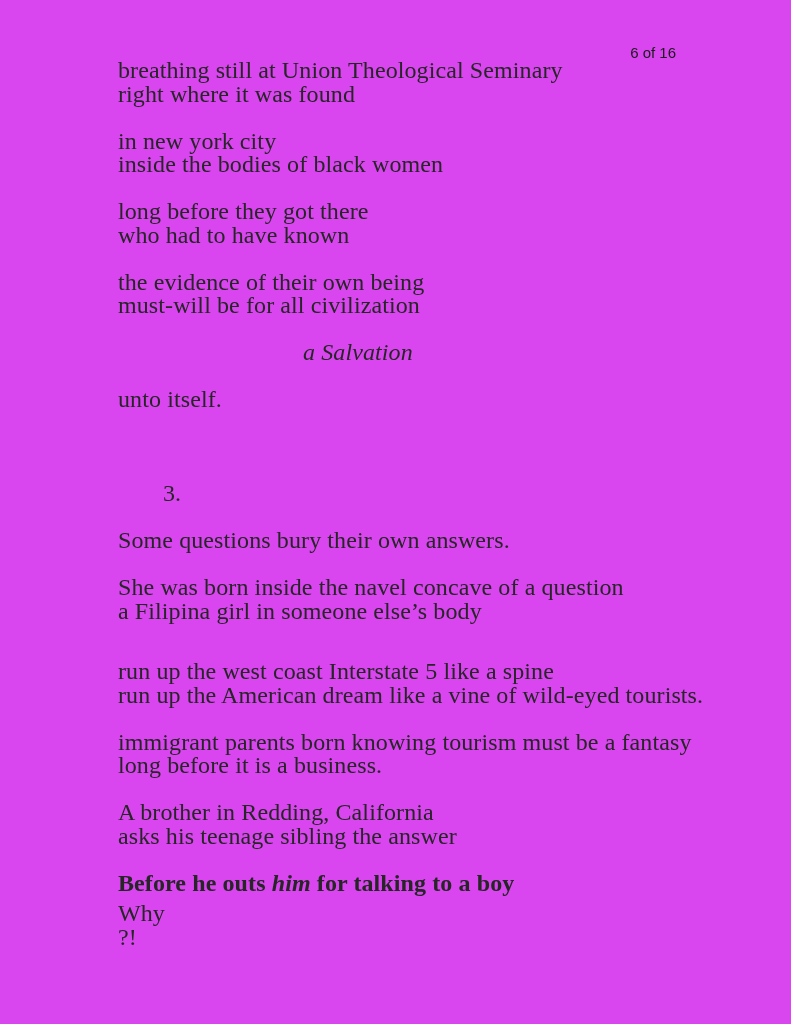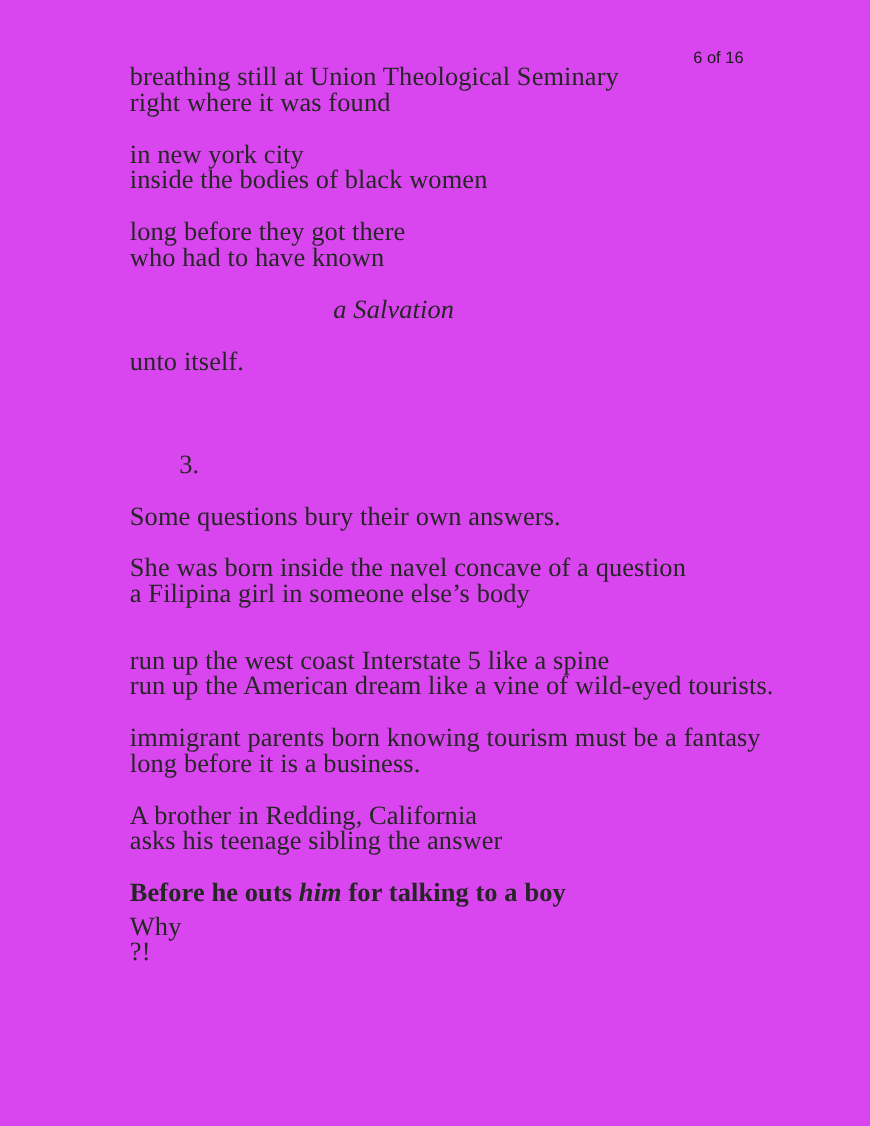--- a/index.html
+++ b/index.html
@@ -58,20 +58,24 @@
       </div>
       <div class="stanza" style="margin-bottom: 23.5px;">
         <div class="line"><span>in new york city</span></div>
         <div class="line"><span>inside the bodies of black women</span></div>
       </div>
       <div class="stanza" style="margin-bottom: 23.5px;">
         <div class="line"><span>long before they got there</span></div>
         <div class="line"><span>who had to have known</span></div>
       </div>
       <div class="stanza" style="margin-bottom: 23.5px;">
+        <div class="line"><span>the evidence of their own being</span></div>
+        <div class="line"><span>must-will be for all civilization</span></div>
+      </div>
+      <div class="stanza" style="margin-bottom: 23.5px;">
         <div class="line" style="padding-left: 185px;"><span class="it">a Salvation</span></div>
       </div>
       <div class="stanza" style="margin-bottom: 70.5px;">
         <div class="line"><span>unto itself.</span></div>
       </div>
       <div class="stanza" style="margin-bottom: 23.5px;">
         <div class="line" style="padding-left: 45px;"><span>3.</span></div>
       </div>
       <div class="stanza" style="margin-bottom: 23.5px;">
         <div class="line"><span>Some questions bury their own answers.</span></div>

